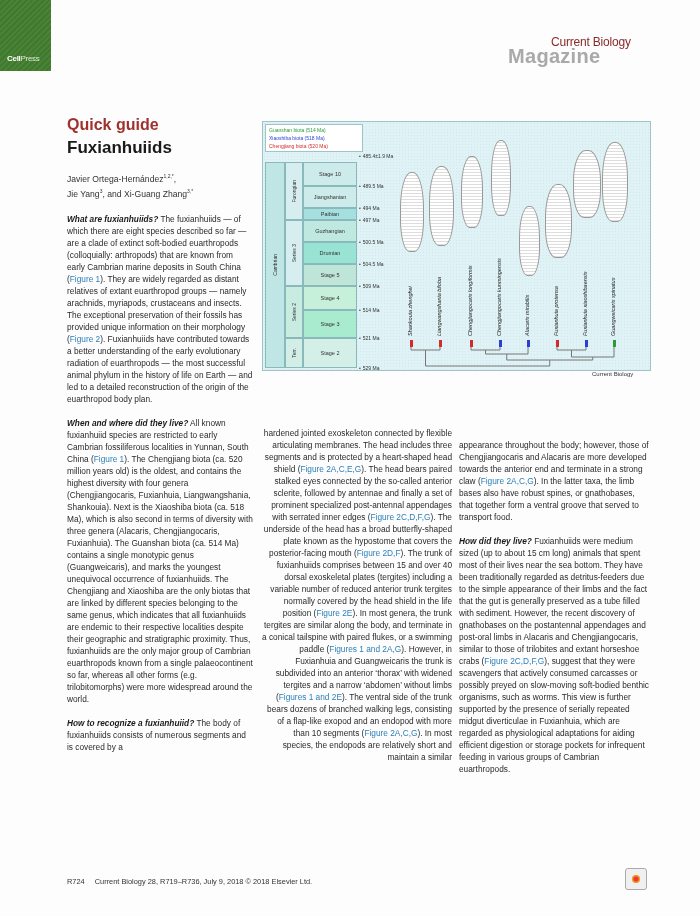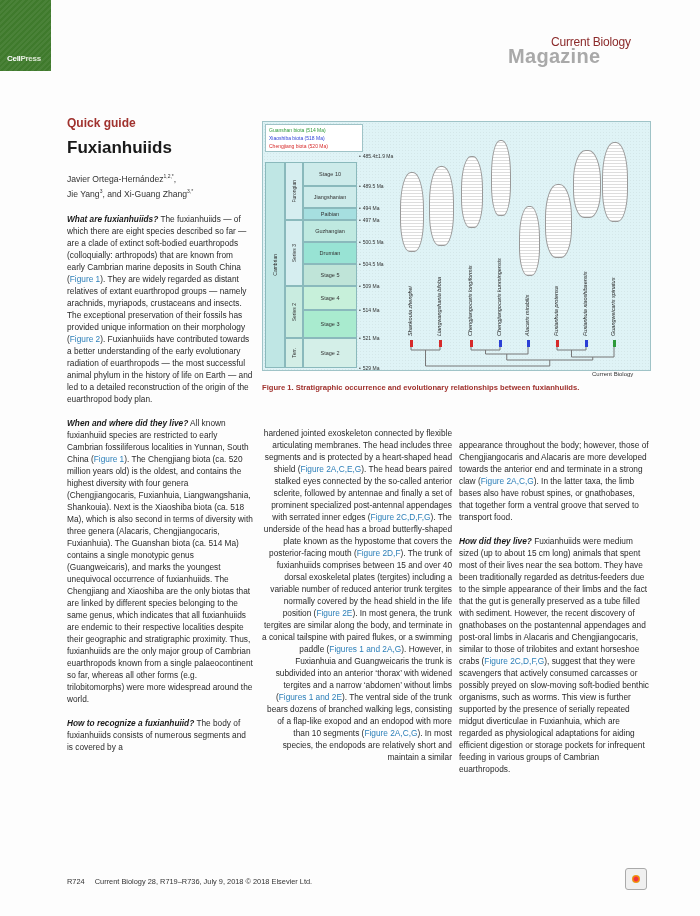--- a/index.html
+++ b/index.html
@@ -1,27 +1,27 @@
 <!DOCTYPE html>
 <html><head>
 <meta charset="utf-8">
 <style>
   html, body { margin:0; padding:0; }
   body { width:700px; height:916px; background:#fdfdfd; position:relative; overflow:hidden;
          font-family:"Liberation Sans", sans-serif; color:#222; }
   .logo { position:absolute; left:0; top:0; width:51px; height:71px; background:#3f7a2c;
           background-image:repeating-linear-gradient(135deg, rgba(255,255,255,0.06) 0 2px, transparent 2px 4px); }
   .logo span { position:absolute; left:7px; bottom:8px; font-size:8px; color:#fff; font-weight:bold; letter-spacing:-0.3px; }
-  .logo span i { font-style:normal; font-weight:bold; color:#dfe9d8;margin-top:40px; }
+  .logo span i { font-style:normal; font-weight:normal; color:#dfe9d8;margin-top:40px; }
   .mast-journal { position:absolute; right:221px; top:35px; font-size:12px; color:#8b2a2a; letter-spacing:-0.2px; }
   .mast-mag { position:absolute; right:222px; top:45px; font-size:20px; color:#a9a9a9; font-weight:bold; letter-spacing:0.3px; }
   .mast-journal, .mast-mag { right:auto; }
   .mast-journal { left:551px; }
   .mast-mag { left:508px; }
-  .qg { position:absolute; left:67px; top:116px; font-size:12px; color:#a0322e; font-weight:bold; }
+  .qg { position:absolute; left:67px; top:116px; font-size:16px; color:#a0322e; font-weight:bold; }
   .title { position:absolute; left:67px; top:138px; font-size:17px; color:#1a1a1a; font-weight:bold; }
   .authors { position:absolute; left:67px; top:170px; font-size:8.6px; line-height:12px; color:#333; }
   .authors sup { font-size:5px; }
   .col { position:absolute; font-size:8.3px; line-height:12px; color:#2a2a2a; }
   .col p { margin:0 0 12px 0; }
   .col b.h { font-style:italic; font-weight:bold; color:#1a1a1a; }
   .ref { color:#2c7fb8; }
   .col1 { left:67px; top:213px; width:186px; }
   .col2 { left:262px; top:427px; width:190px;text-align:right; }
   .col3 { left:459px; top:439px; width:190px; }
@@ -158,21 +158,21 @@
       <div class="animal" style="left: 310px; top: 28px; width: 26px; height: 66px;"></div>
       <div class="taxon" style="left: 319px; top: 100px; height: 114px;">Fuxianhuia xiaoshibaensis</div>
       <div class="bar" style="left: 321.5px; top: 218px; background: rgb(42, 63, 214);"></div>
       <div class="animal" style="left: 339px; top: 20px; width: 24px; height: 78px;"></div>
       <div class="taxon" style="left: 347px; top: 104px; height: 110px;">Guangweicaris spinatus</div>
       <div class="bar" style="left: 349.5px; top: 218px; background: rgb(46, 154, 58);"></div>
     </div>
 </div>
 <div class="credit">Current Biology</div>
 <div class="caption">
-  <span class="cap-title">Figure 1. Stratigraphic occurrence and evolutionary relationships between fuxianhuiids.</span><br>
+  <br>
 </div>
 
 <div class="col col2">
   <p><span>hardened jointed exoskeleton connected by flexible articulating membranes. The head includes three segments and is protected by a heart-shaped head shield (</span><a class="ref">Figure 2A,C,E,G</a><span>). The head bears paired stalked eyes connected by the so-called anterior sclerite, followed by antennae and finally a set of prominent specialized post-antennal appendages with serrated inner edges (</span><a class="ref">Figure 2C,D,F,G</a><span>). The underside of the head has a broad butterfly-shaped plate known as the hypostome that covers the posterior-facing mouth (</span><a class="ref">Figure 2D,F</a><span>). The trunk of fuxianhuiids comprises between 15 and over 40 dorsal exoskeletal plates (tergites) including a variable number of reduced anterior trunk tergites normally covered by the head shield in the life position (</span><a class="ref">Figure 2E</a><span>). In most genera, the trunk tergites are similar along the body, and terminate in a conical tailspine with paired flukes, or a swimming paddle (</span><a class="ref">Figures 1 and 2A,G</a><span>). However, in Fuxianhuia and Guangweicaris the trunk is subdivided into an anterior ‘thorax’ with widened tergites and a narrow ‘abdomen’ without limbs (</span><a class="ref">Figures 1 and 2E</a><span>). The ventral side of the trunk bears dozens of branched walking legs, consisting of a flap-like exopod and an endopod with more than 10 segments (</span><a class="ref">Figure 2A,C,G</a><span>). In most species, the endopods are relatively short and maintain a similar</span></p>
 </div>
 
 <div class="col col3">
   <p><span>appearance throughout the body; however, those of Chengjiangocaris and Alacaris are more developed towards the anterior end and terminate in a strong claw (</span><a class="ref">Figure 2A,C,G</a><span>). In the latter taxa, the limb bases also have robust spines, or gnathobases, that together form a ventral groove that served to transport food.</span></p>
   <p><b class="h">How did they live?</b><span> Fuxianhuiids were medium sized (up to about 15 cm long) animals that spent most of their lives near the sea bottom. They have been traditionally regarded as detritus-feeders due to the simple appearance of their limbs and the fact that the gut is generally preserved as a tube filled with sediment. However, the recent discovery of gnathobases on the postantennal appendages and post-oral limbs in Alacaris and Chengjiangocaris, similar to those of trilobites and extant horseshoe crabs (</span><a class="ref">Figure 2C,D,F,G</a><span>), suggest that they were scavengers that actively consumed carcasses or possibly preyed on slow-moving soft-bodied benthic organisms, such as worms. This view is further supported by the presence of serially repeated midgut diverticulae in Fuxianhuia, which are regarded as physiological adaptations for aiding efficient digestion or storage pockets for infrequent feeding in various groups of Cambrian euarthropods.</span></p>
 </div>

